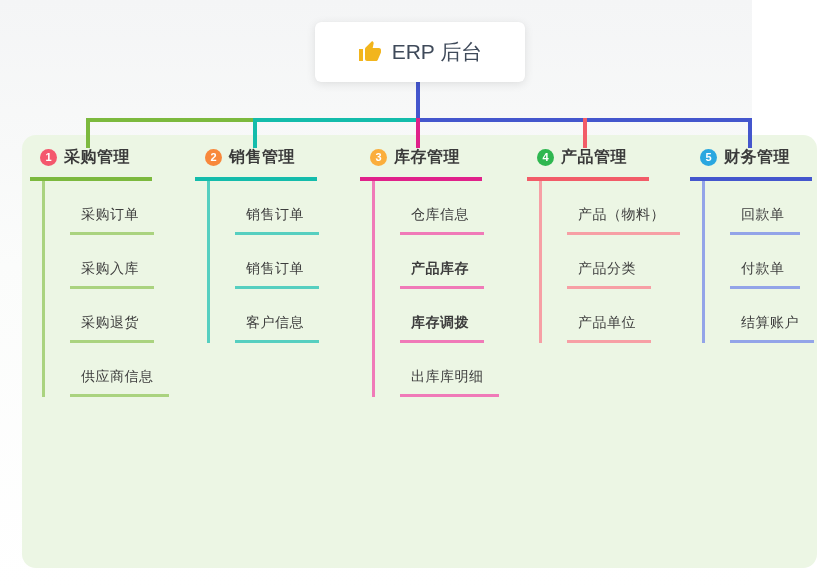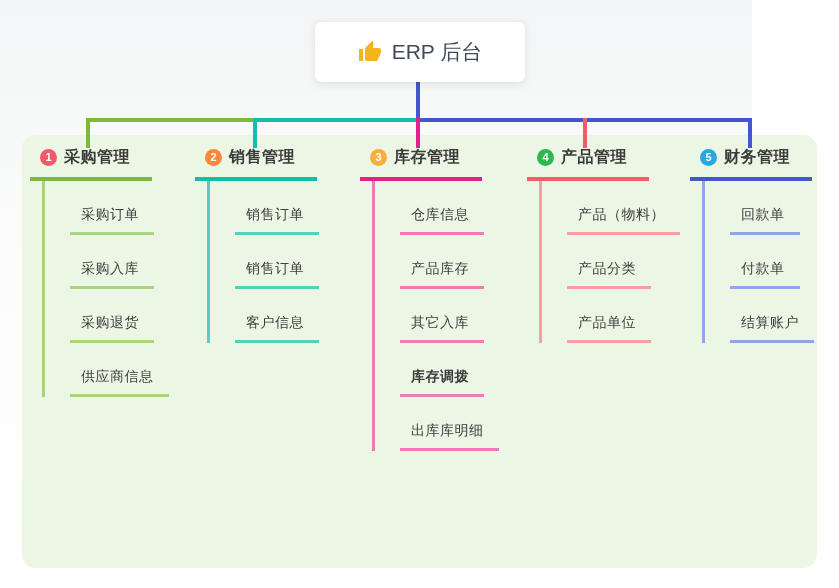--- a/index.html
+++ b/index.html
@@ -125,22 +125,21 @@
     </div>
   </div>
 
   <div class="branch" style="left:360px;">
     <div class="branch-header" style="border-bottom-color: rgb(224, 33, 138);">
       <span class="badge" style="background-color: rgb(251, 174, 60);">3</span>
       <span class="branch-label">库存管理</span>
     </div>
     <div class="children" style="border-left-color: rgb(240, 122, 184);">
       <div class="child" style="border-bottom-color: rgb(240, 122, 184);">仓库信息</div>
-      <div class="child" style="border-bottom-color: rgb(240, 122, 184);">产品库存</div>
-      <div class="child" style="border-bottom-color: rgb(240, 122, 184);">其它入库</div>
+      <div class="child" style="border-bottom-color: rgb(240, 122, 184); font-weight: bold;">产品库存</div>
       <div class="child" style="border-bottom-color: rgb(240, 122, 184); font-weight: bold;">库存调拨</div>
       <div class="child" style="border-bottom-color: rgb(240, 122, 184);">出库库明细</div>
     </div>
   </div>
 
   <div class="branch" style="left:527px;">
     <div class="branch-header" style="border-bottom-color: rgb(242, 92, 104);">
       <span class="badge" style="background-color: rgb(47, 183, 80);">4</span>
       <span class="branch-label">产品管理</span>
     </div>

